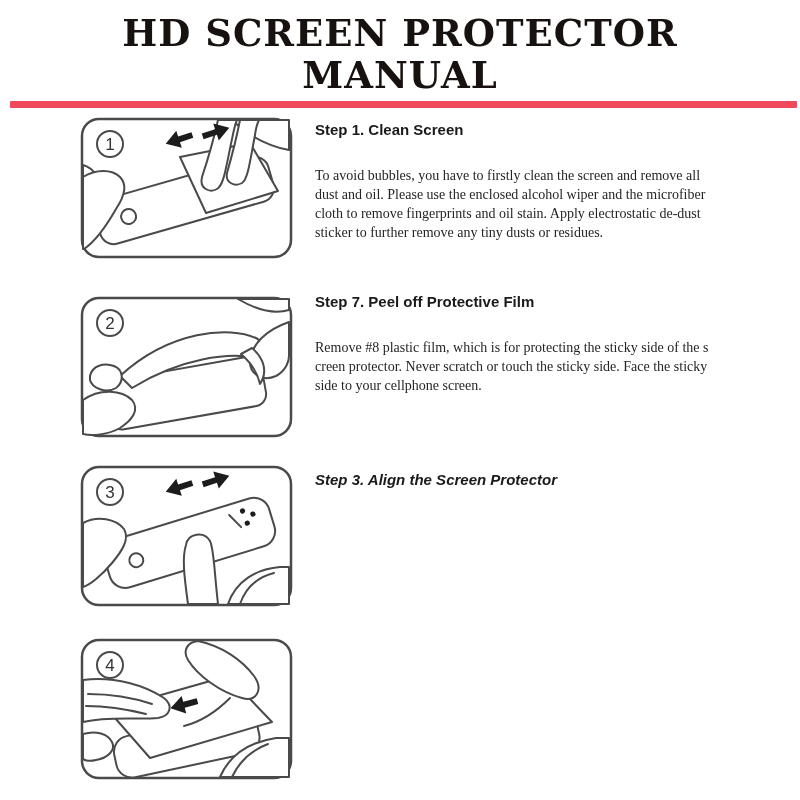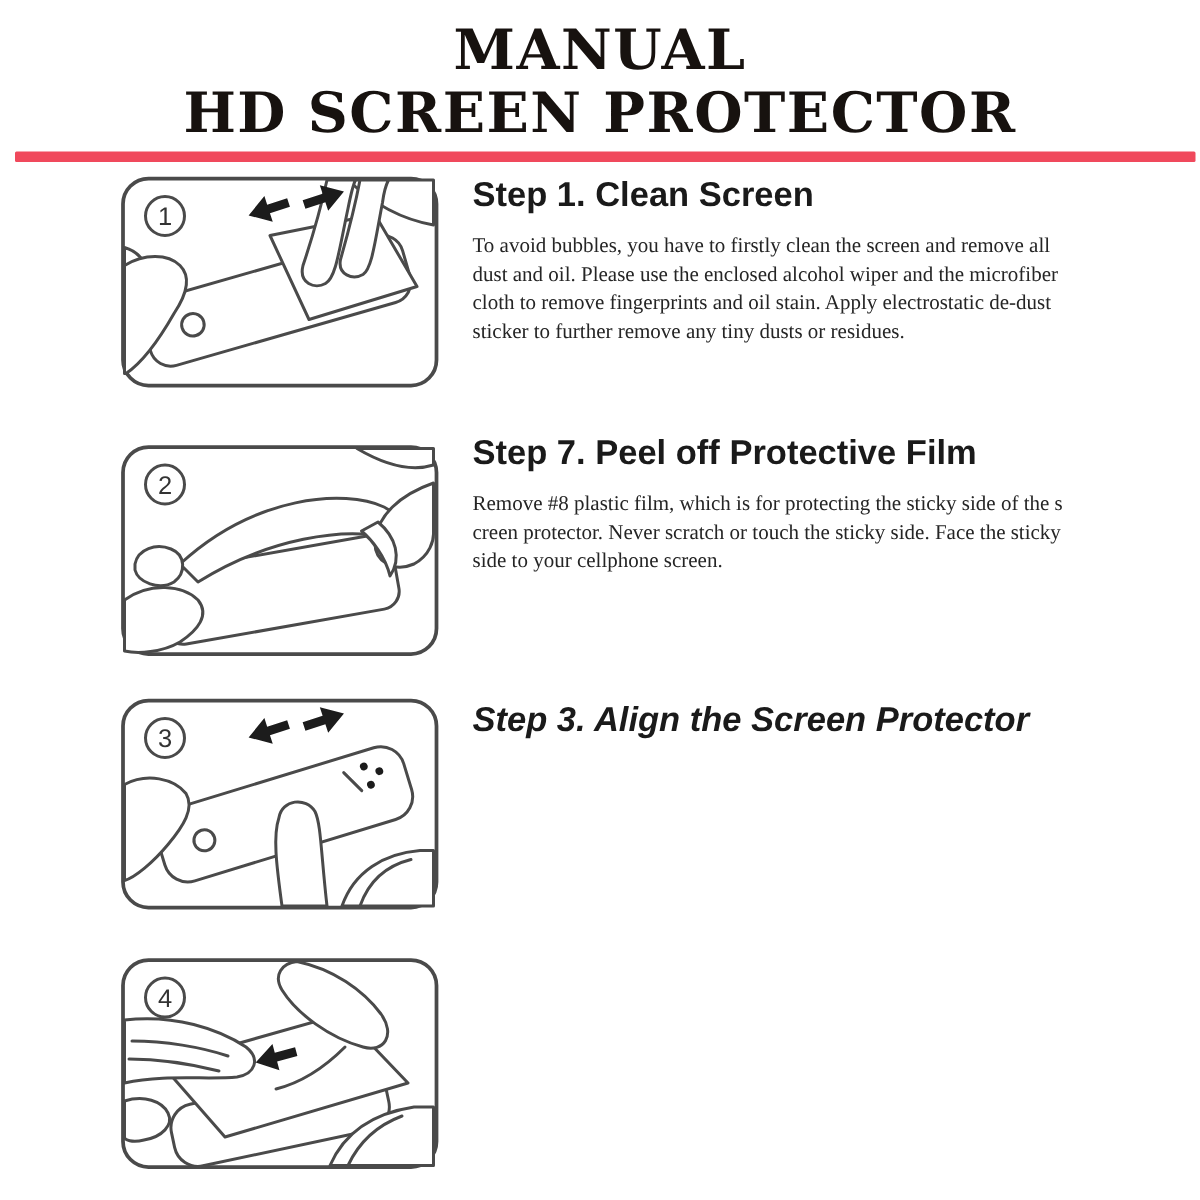--- a/index.html
+++ b/index.html
@@ -15,44 +15,44 @@
   .divider {
     position:absolute; top:101px; left:10px; width:787px; height:7px;
     background:var(--accent-red,#f0495c); border-radius:1px;
   }
   .step { position:absolute; left:0; width:800px; height:150px; }
   .s1 { top:117px; } .s2 { top:296px; } .s3 { top:465px; } .s4 { top:638px; }
   .illus { position:absolute; left:80px; top:0; width:213px; height:142px; margin:0; }
   .step-text { position:absolute; left:315px; top:0; width:480px; }
   .s2 .step-text { top:-7px; } .s3 .step-text { top:2px;font-style:italic; } .s4 .step-text { top:-5px; }
   .step-heading {
-    margin:0; font-size:23px; line-height:25px; font-weight:bold; color:#1a1a1a;
+    margin:0; font-size:15px; line-height:25px; font-weight:bold; color:#1a1a1a;
     font-family:"Liberation Sans", sans-serif;
   }
   .step-body {
-    margin:13px 0 0 0; font-family:"Liberation Serif", serif;
+    margin:24px 0 0 0; font-family:"Liberation Serif", serif;
     font-size:14px; line-height:19px; color:#252525; white-space:pre-line;
   }
   
   .ln { stroke:var(--line-art,#4a4a4a); stroke-width:2; fill:none;
         stroke-linecap:round; stroke-linejoin:round; }
   .fw { fill:#ffffff; }
   .fb { fill:#1c1c1c; stroke:none; }
   .border-rect { stroke-width:2.5; }
   .badge-num { font-family:"Liberation Sans", sans-serif; font-size:17px;
                fill:#333; font-weight:normal; }
 </style>
 </head>
 <body>
 
 <div class="page">
 
   <div class="title">
+    <div>HD SCREEN PROTECTOR</div>
     <div>MANUAL</div>
-    <div>HD SCREEN PROTECTOR</div>
   </div>
 
   <div class="divider"></div>
 
   <section class="step s1">
     <figure class="illus">
       <svg width="213" height="142" viewBox="0 0 213 142">
         <rect class="ln border-rect fw" x="2" y="2" width="209" height="138" rx="17"></rect>
         <path class="ln fw" d="M3 48 C10 50 14 54 17 59 L3 64 Z"></path>
         <g transform="rotate(-16 106 82)">

